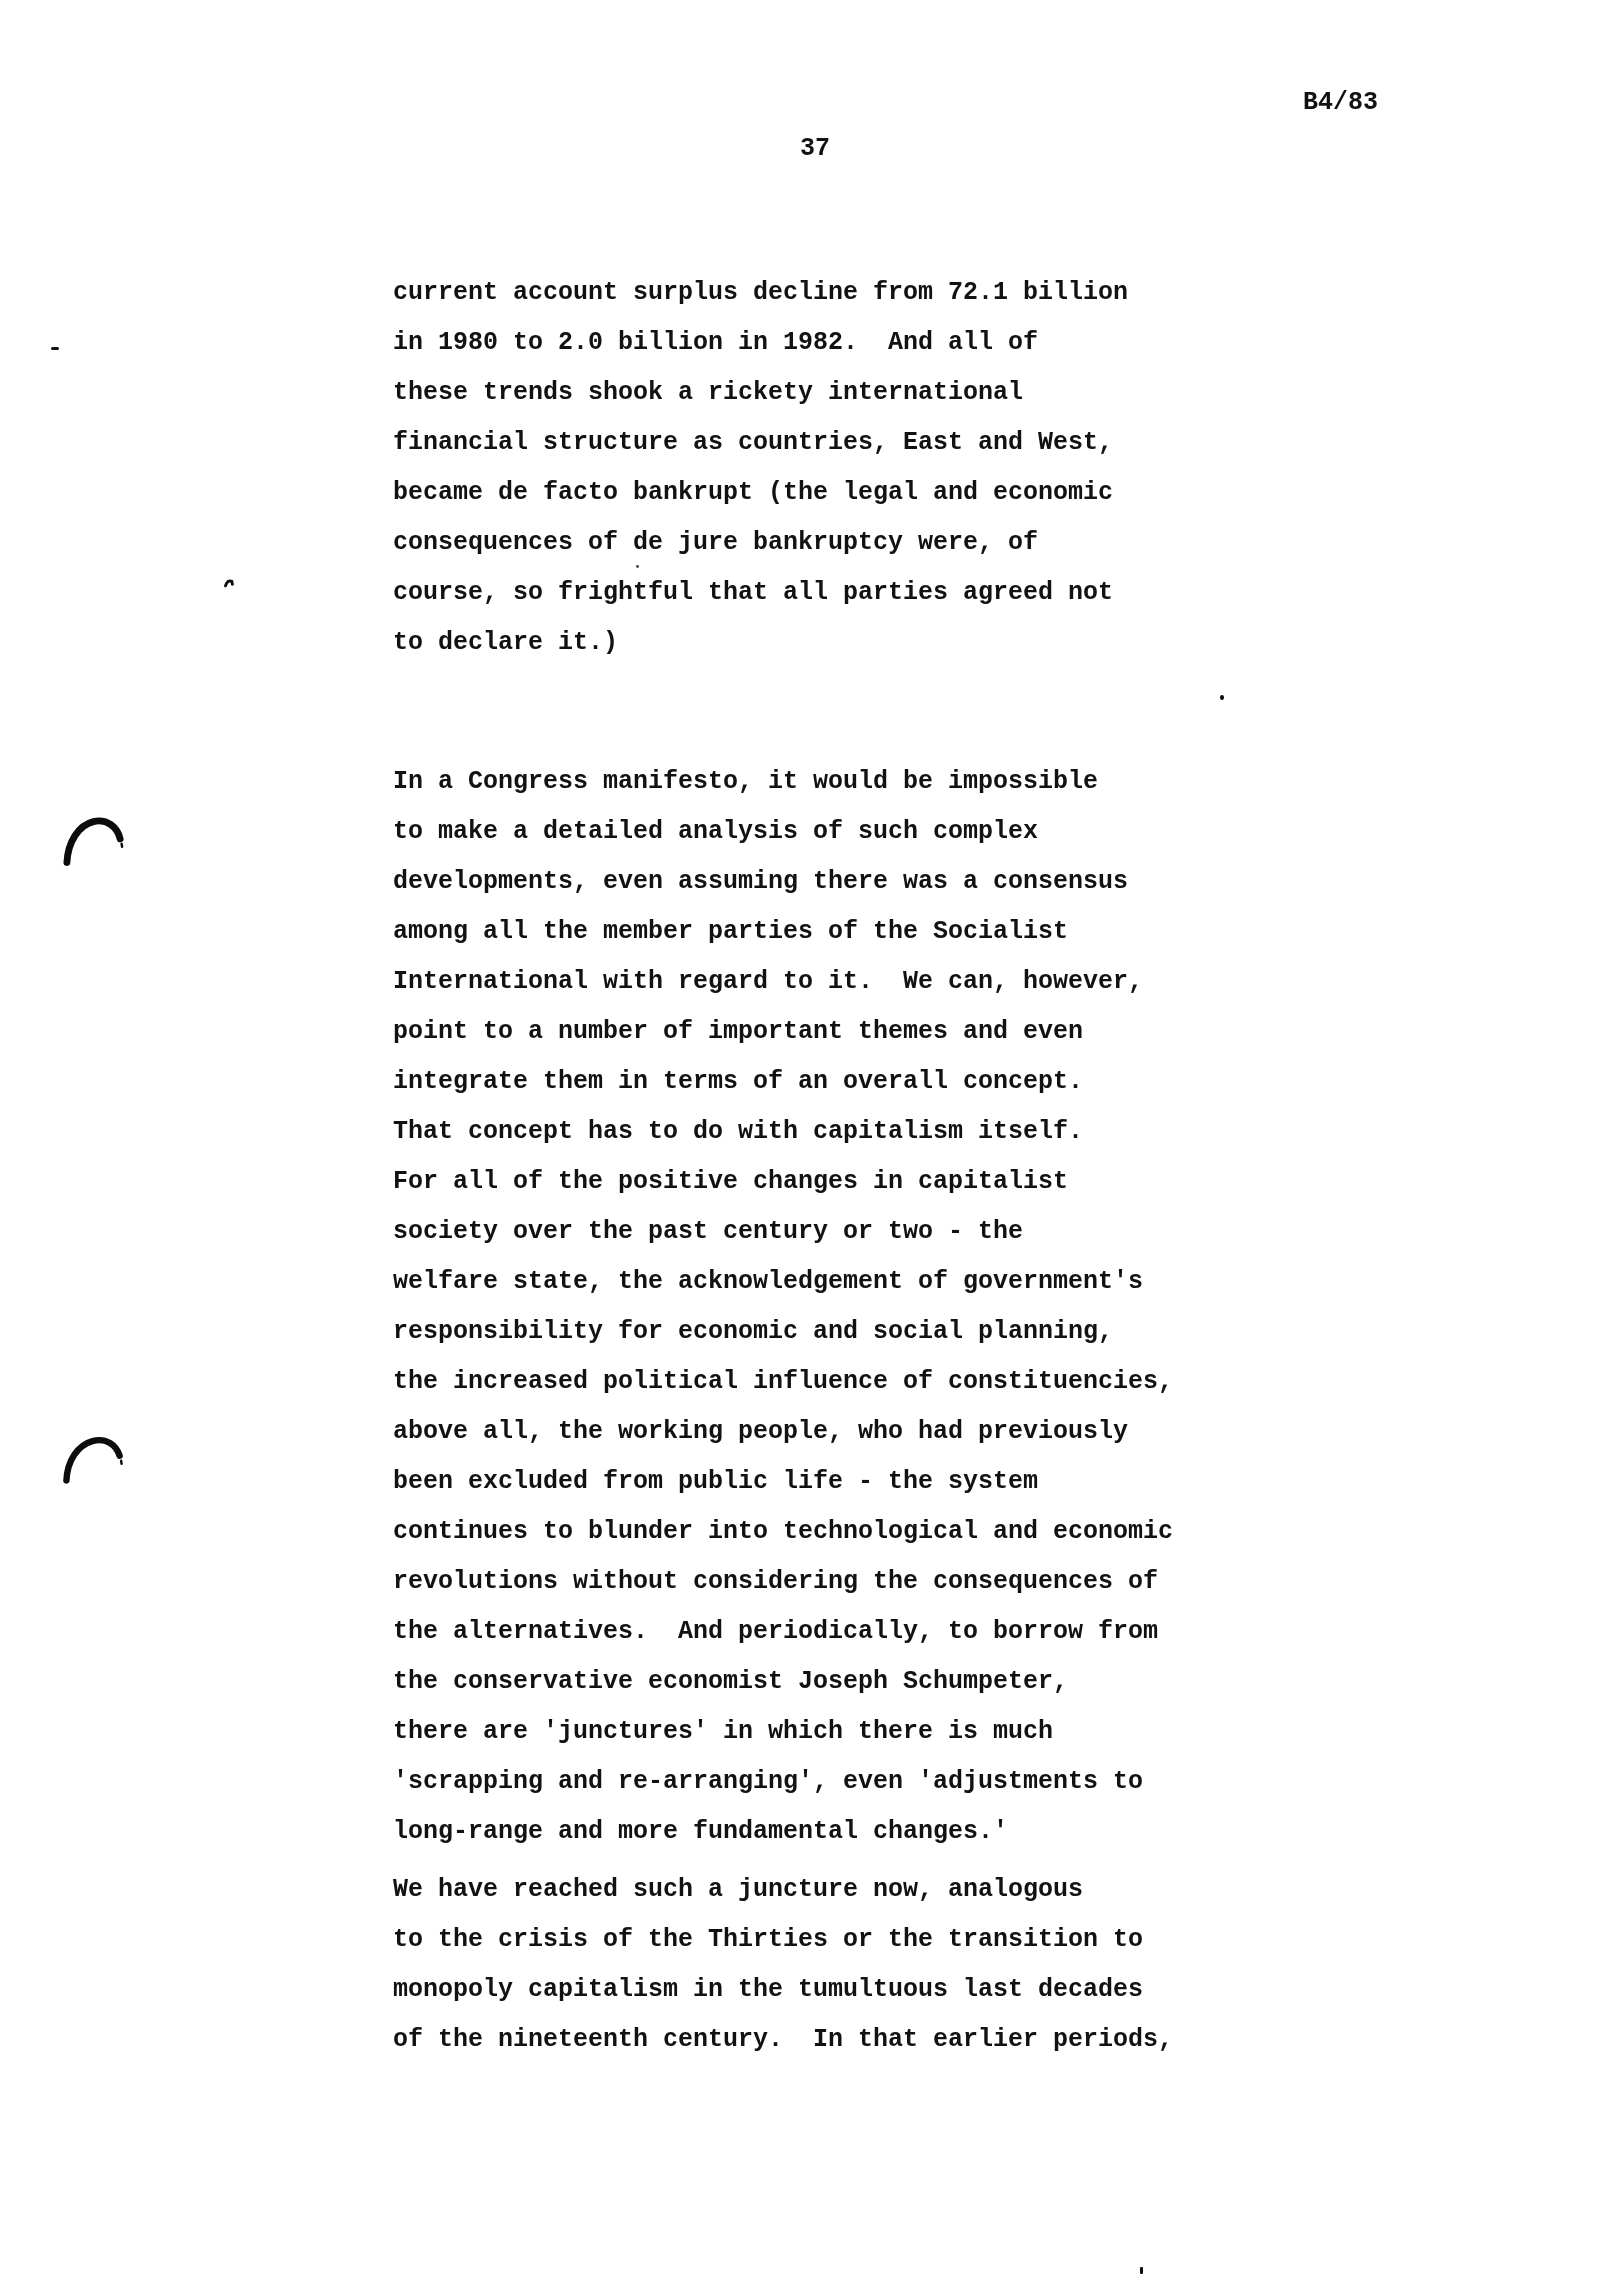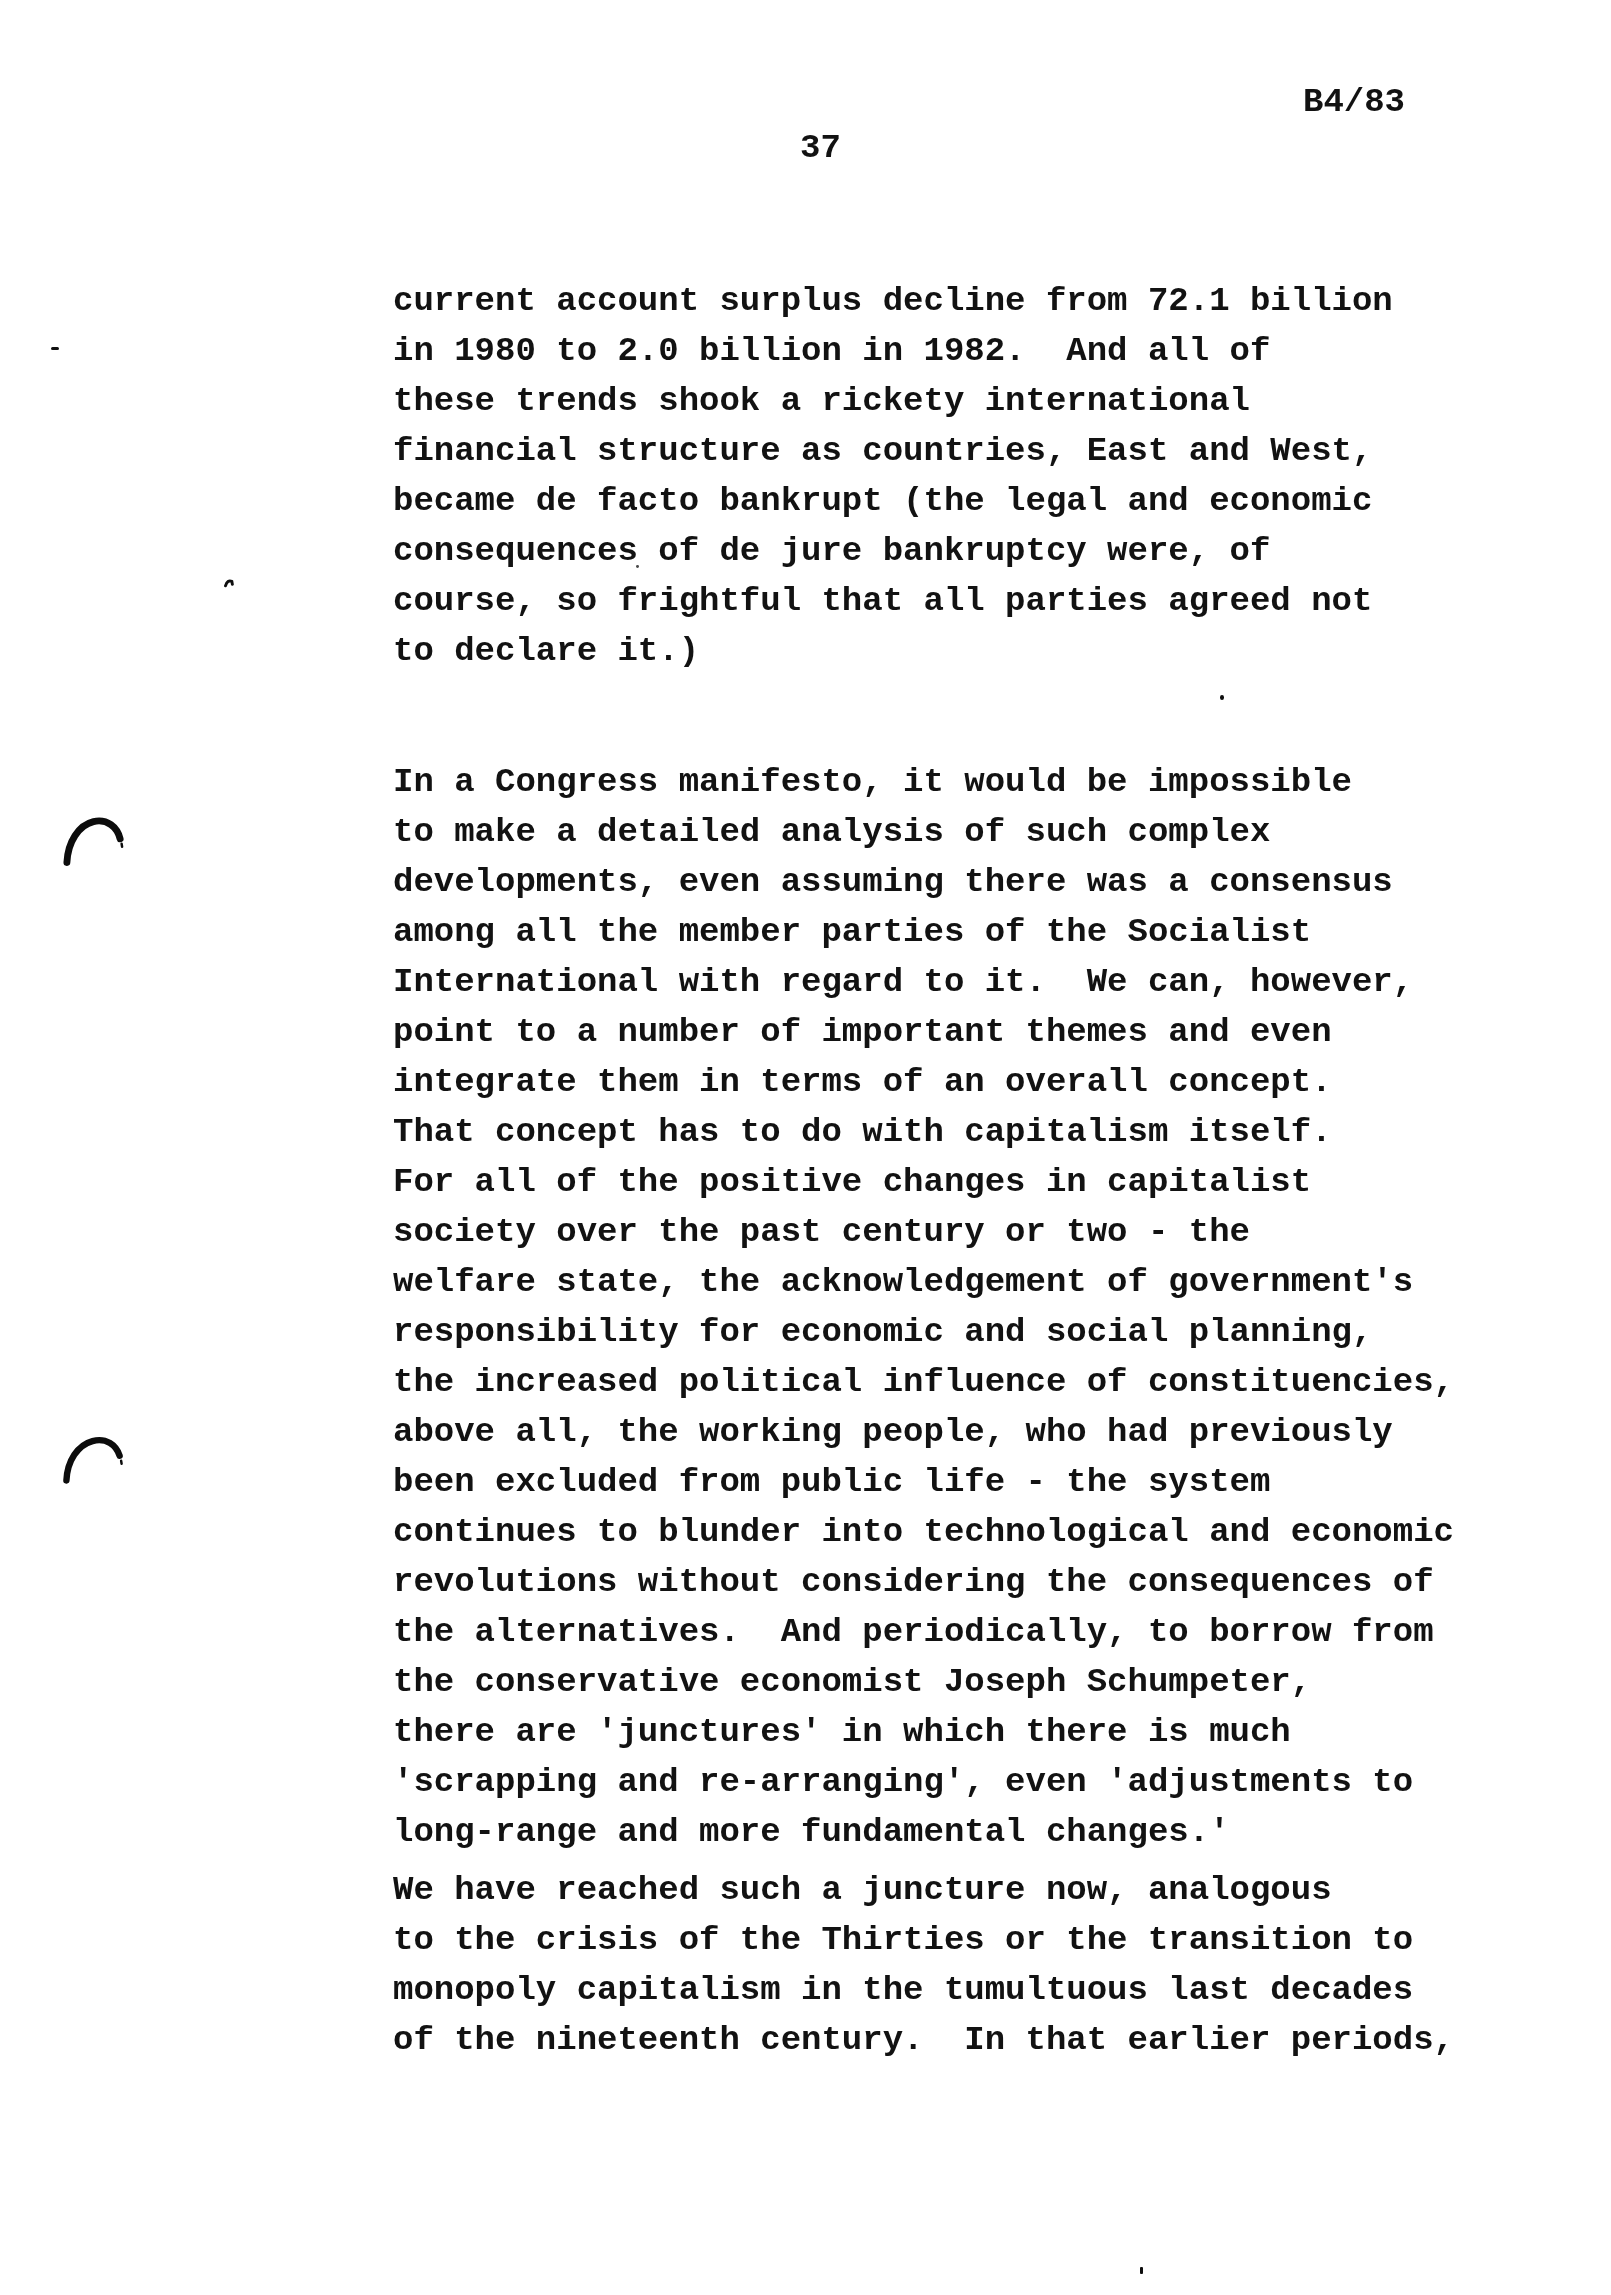--- a/index.html
+++ b/index.html
@@ -16,21 +16,21 @@
     color: #111111;
   }
   .page {
     position: absolute;
     inset: 0;
     background: #ffffff;
   }
   .typewriter {
     position: absolute;
     font-family: "Liberation Mono", "DejaVu Sans Mono", monospace;
-    font-size: 34px;
+    font-size: 25px;
     font-weight: 700;
     color: #121212;
     letter-spacing: 0px;
     white-space: pre-wrap;
   }
   .doc-ref {
     top: 83px;
     left: 1303px;
     line-height: 39px;
   }
@@ -38,21 +38,21 @@
     top: 129px;
     left: 773px;
     line-height: 39px;
     margin-left: 27px;
   }
   .para {
     left: 393px;
     width: 1130px;
     line-height: 50px;
   }
-  .para-1 { top: 276px; }
+  .para-1 { top: 268px; }
   .para-2 { top: 757px; }
   .para-3 { top: 1865px; }
   .mark {
     position: absolute;
   }
   .arc-1 { left: 60px; top: 813px; }
   .arc-2 { left: 60px; top: 1432px; }
   .dash-1 {
     left: 51px; top: 347px;
     width: 8.4px; height: 2.9px;

